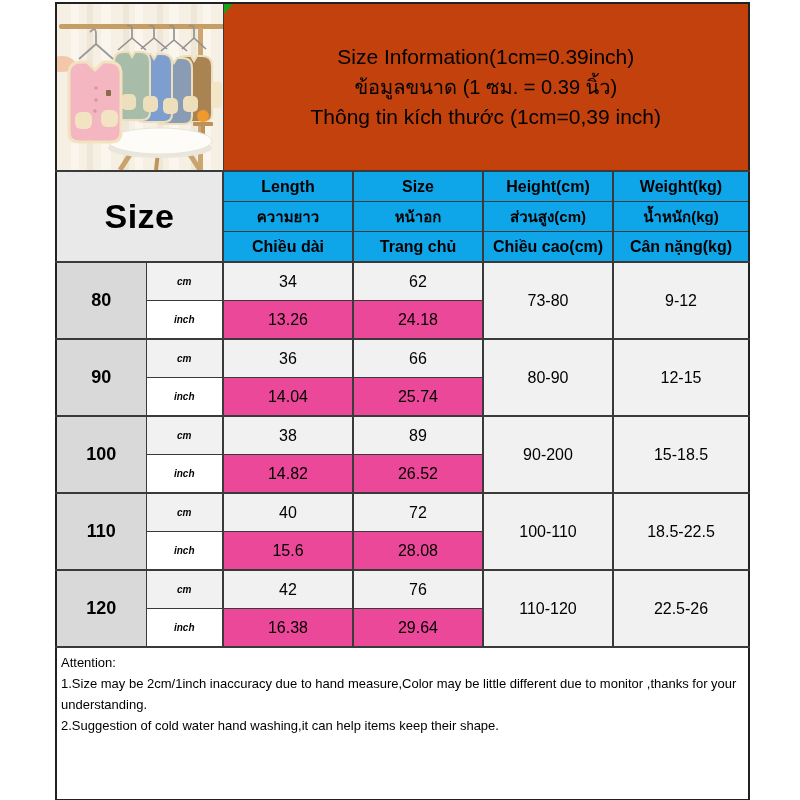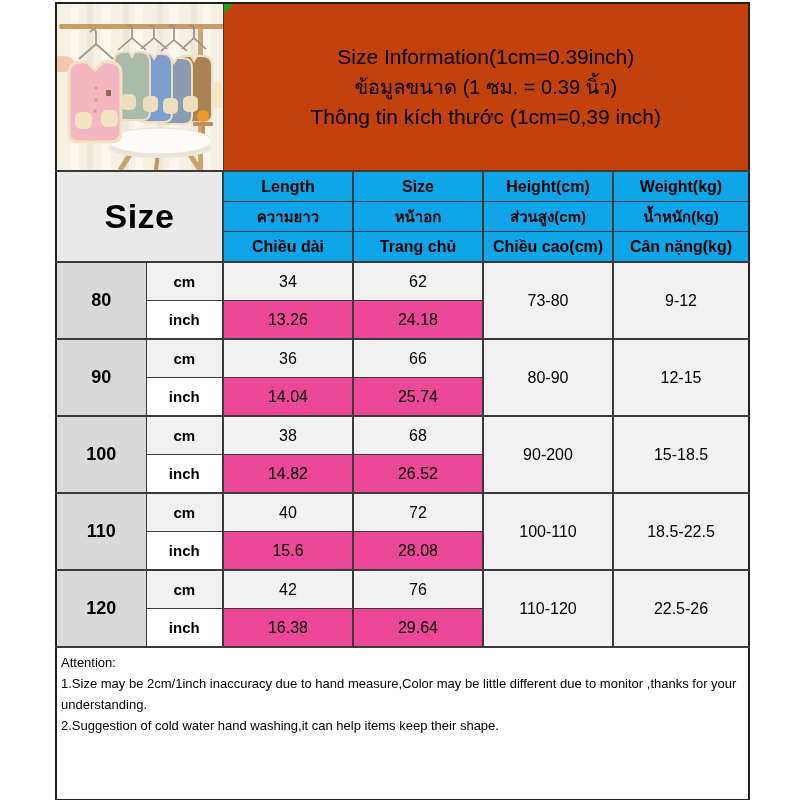--- a/index.html
+++ b/index.html
@@ -38,21 +38,21 @@
   .corner-flag{
     position:absolute;top:0;left:0;width:0;height:0;
     border-top:10px solid #1aa11a;border-right:9px solid transparent;
   }
 
   .size-head{background:#e9e9e9;font-weight:bold;font-size:34px;letter-spacing:.5px;}
   .hcell{background:#0ea5e9;font-weight:bold;font-size:16px;}
   .hcell.th{font-size:15px;}
 
   .size-num{background:#d9d9d9;font-weight:bold;font-size:18px;}
-  .unit{font-weight:bold;font-size:15px;background:#fff;}
+  .unit{font-weight:bold;font-size:10px;background:#fff;font-style:italic;}
   .val{font-size:16px;background:#ec4899;}
   .shade{background:#f1f1f1;}
 
   .att-cell{
     text-align:left;vertical-align:top;background:#fff;
     padding:4px 5px 0 4px;font-size:13px;line-height:1.62;height:147px;
   }
   .att-cell div{margin:0;}
 </style>
 </head>
@@ -192,21 +192,21 @@
     <tr class="r-data">
       <td class="unit">inch</td>
       <td class="val cl">14.04</td>
       <td class="val cl">25.74</td>
     </tr>
 
     <tr class="r-data">
       <td rowspan="2" class="size-num tt">100</td>
       <td class="unit shade tt">cm</td>
       <td class="val shade cl tt">38</td>
-      <td class="val shade cl tt">68</td>
+      <td class="val shade cl tt">89</td>
       <td rowspan="2" class="val shade cl tt">90-200</td>
       <td rowspan="2" class="val shade cl tt">15-18.5</td>
     </tr>
     <tr class="r-data">
       <td class="unit">inch</td>
       <td class="val cl">14.82</td>
       <td class="val cl">26.52</td>
     </tr>
 
     <tr class="r-data">

